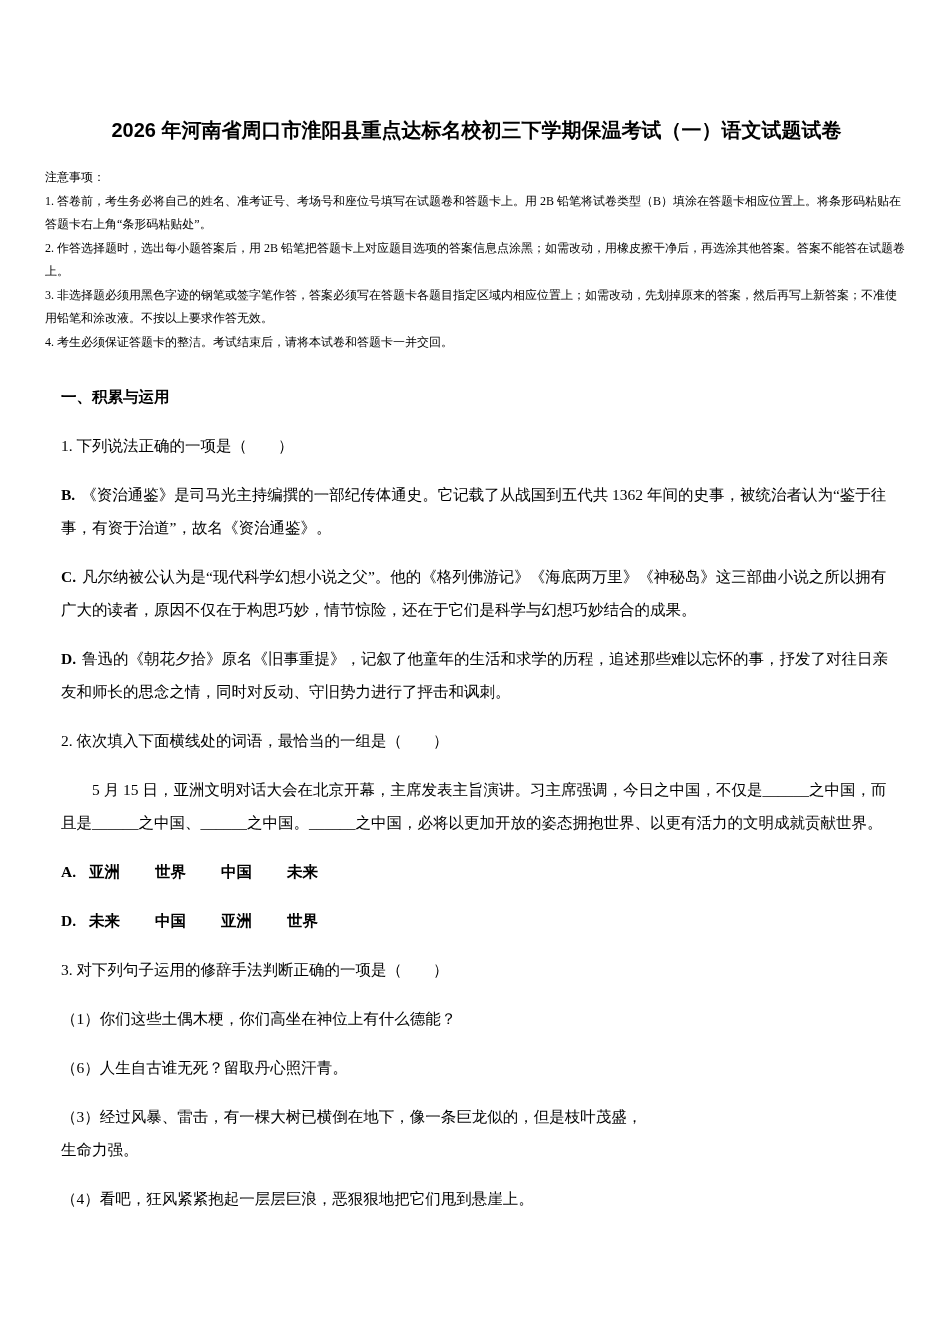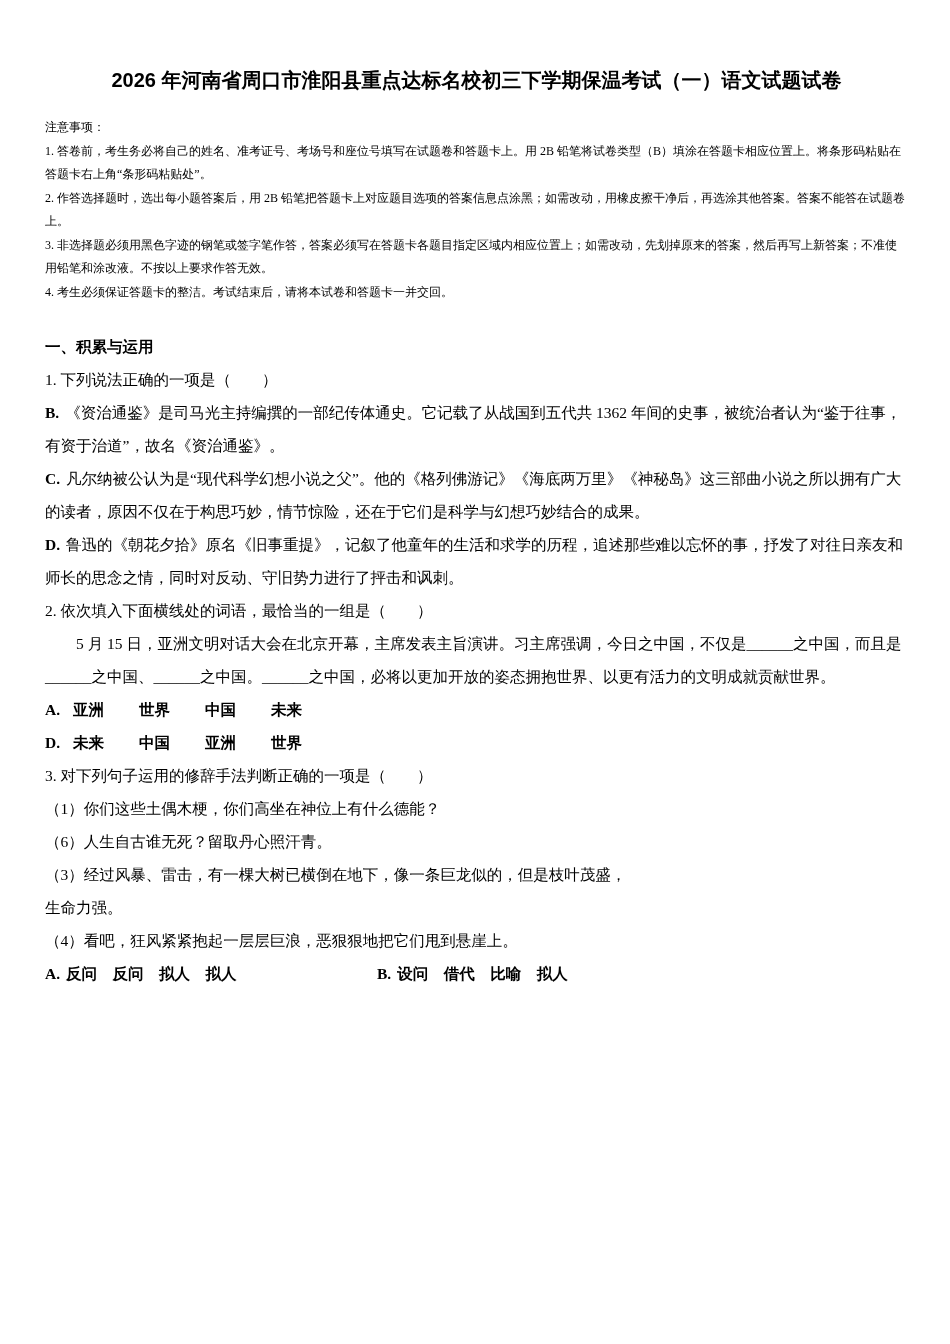--- a/index.html
+++ b/index.html
@@ -5,33 +5,33 @@
   * { box-sizing: border-box; }
   html, body { margin: 0; padding: 0; }
   body {
     width: 950px;
     height: 1344px;
     background: #ffffff;
     color: #000000;
     font-family: "Liberation Serif", "DejaVu Serif", serif;
     overflow: hidden;
   }
-  .page { padding: 66px 42px 0 45px; }
+  .page { padding: 116px 42px 0 45px; }
   .title {
     font-family: "Liberation Sans", "DejaVu Sans", sans-serif;
     font-size: 20px;
     font-weight: bold;
     text-align: center;
     line-height: 28px;
     margin: 0 0 22px 0;
   }
   .notice { font-size: 12px; line-height: 23.5px; }
   .notice p { margin: 0; }
   .section { font-size: 15.5px; line-height: 33px; margin-top: 26px; }
-  .section p { margin: 0; }
+  .section p { margin: 16px; }
   .sec-heading { font-weight: bold; }
   .opt-label { font-weight: bold; margin-right: 6px; }
   .q2opt { font-weight: bold; }
   .q2opt .opt-label { display: inline-block; width: 28px; margin-right: 0; }
   .q2opt .w { display: inline-block; min-width: 66px; }
   .passage { text-indent: 31px; }
   .presline { white-space: pre-line; }
   .final-row { font-weight: bold; }
   .final-row .half { display: inline-block; width: 332px; }
 </style>
@@ -62,18 +62,15 @@
     <p class="passage">5 月 15 日，亚洲文明对话大会在北京开幕，主席发表主旨演讲。习主席强调，今日之中国，不仅是______之中国，而且是______之中国、______之中国。______之中国，必将以更加开放的姿态拥抱世界、以更有活力的文明成就贡献世界。</p>
     <p class="option q2opt"><span class="opt-label">A.</span><span class="w">亚洲</span><span class="w">世界</span><span class="w">中国</span><span>未来</span></p>
     <p class="option q2opt"><span class="opt-label">D.</span><span class="w">未来</span><span class="w">中国</span><span class="w">亚洲</span><span>世界</span></p>
 
     <p class="stem">3. 对下列句子运用的修辞手法判断正确的一项是（　　）</p>
     <p class="presline">（1）你们这些土偶木梗，你们高坐在神位上有什么德能？</p>
     <p class="presline">（6）人生自古谁无死？留取丹心照汗青。</p>
     <p class="presline">（3）经过风暴、雷击，有一棵大树已横倒在地下，像一条巨龙似的，但是枝叶茂盛，
 生命力强。</p>
     <p class="presline">（4）看吧，狂风紧紧抱起一层层巨浪，恶狠狠地把它们甩到悬崖上。</p>
-    <p class="final-row">
-      <span class="half"><span class="opt-label">A.</span><span>反问　反问　拟人　拟人</span></span><span><span class="opt-label">B.</span><span>设问　借代　比喻　拟人</span></span>
-    </p>
   </div>
 
 </div>
 
 </body></html>

